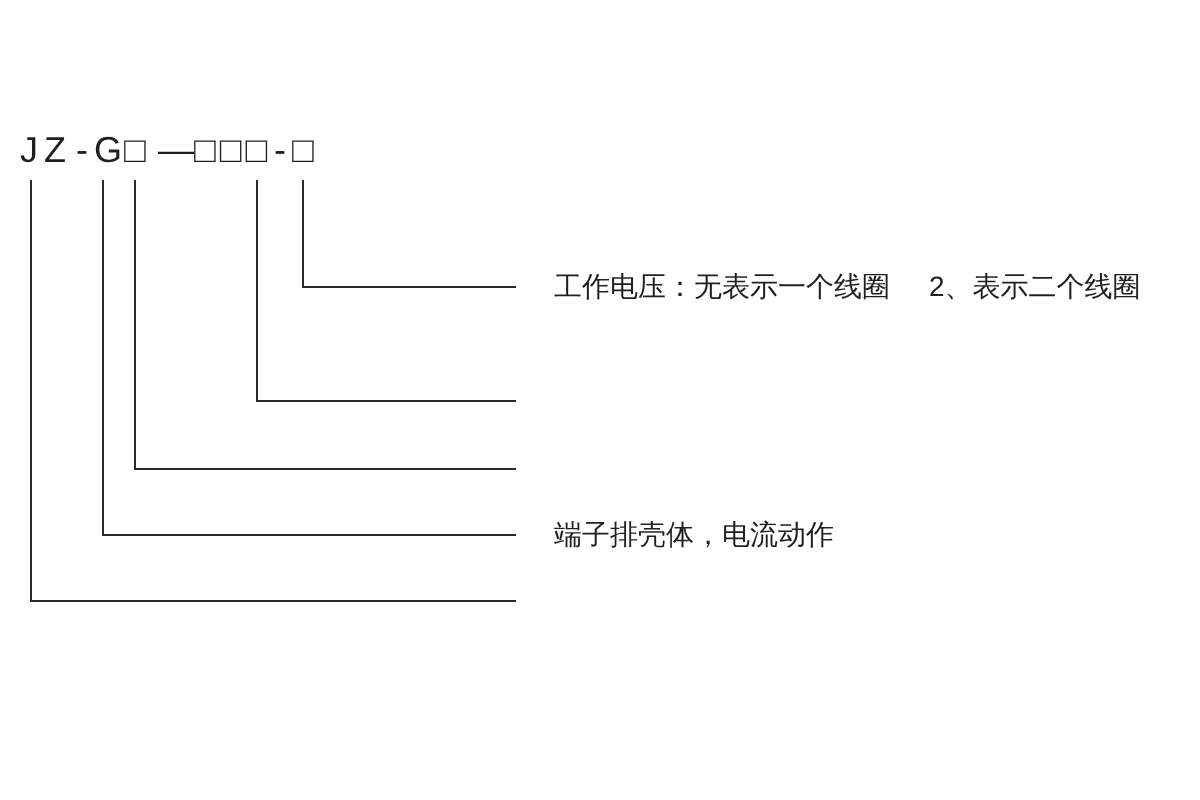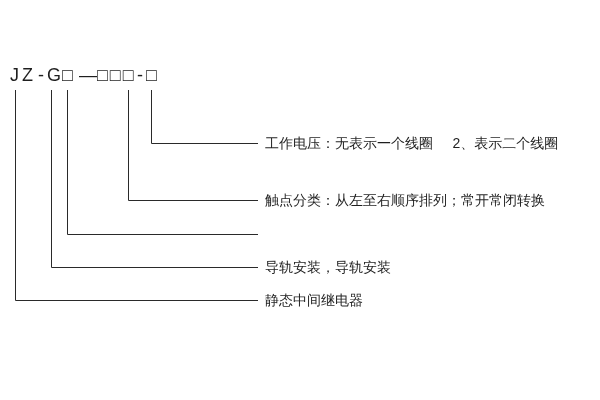--- a/index.html
+++ b/index.html
@@ -29,20 +29,21 @@
     position: absolute;
     left: 0;
     top: 0;
   }
   .label {
     position: absolute;
     font-size: 14px;
     line-height: 19px;
     white-space: pre;
     color: #1f1f1f;
+    margin-left: 12px;
   }
 </style>
 </head>
 <body>
 
 <div class="canvas">
 
   <span class="code-seg ls3" style="left:10px">JZ</span>
   <span class="code-seg" style="left:38px">-</span>
   <span class="code-seg" style="left:47px">G</span>
@@ -56,20 +57,18 @@
     <polyline points="151.5,90 151.5,143.5 258,143.5" fill="none" stroke="#2a2a2a" stroke-width="1"></polyline>
     <polyline points="128.5,90 128.5,200.5 258,200.5" fill="none" stroke="#2a2a2a" stroke-width="1"></polyline>
     <polyline points="67.5,90 67.5,234.5 258,234.5" fill="none" stroke="#2a2a2a" stroke-width="1"></polyline>
     <polyline points="51.5,90 51.5,267.5 258,267.5" fill="none" stroke="#2a2a2a" stroke-width="1"></polyline>
     <polyline points="15.5,90 15.5,300.5 258,300.5" fill="none" stroke="#2a2a2a" stroke-width="1"></polyline>
   </svg>
 
   <div class="label" style="left:265px; top:134px">工作电压：无表示一个线圈     2、表示二个线圈</div>
 
 
-  <div class="label" style="left:265px; top:191px">触点分类：从左至右顺序排列；常开常闭转换</div>
 
 
-  <div class="label" style="left:265px; top:258px">导轨安装，导轨安装</div>
+  <div class="label" style="left:265px; top:258px">端子排壳体，电流动作</div>
 
-  <div class="label" style="left:265px; top:291px">静态中间继电器</div>
 
 </div>
 
 </body></html>

